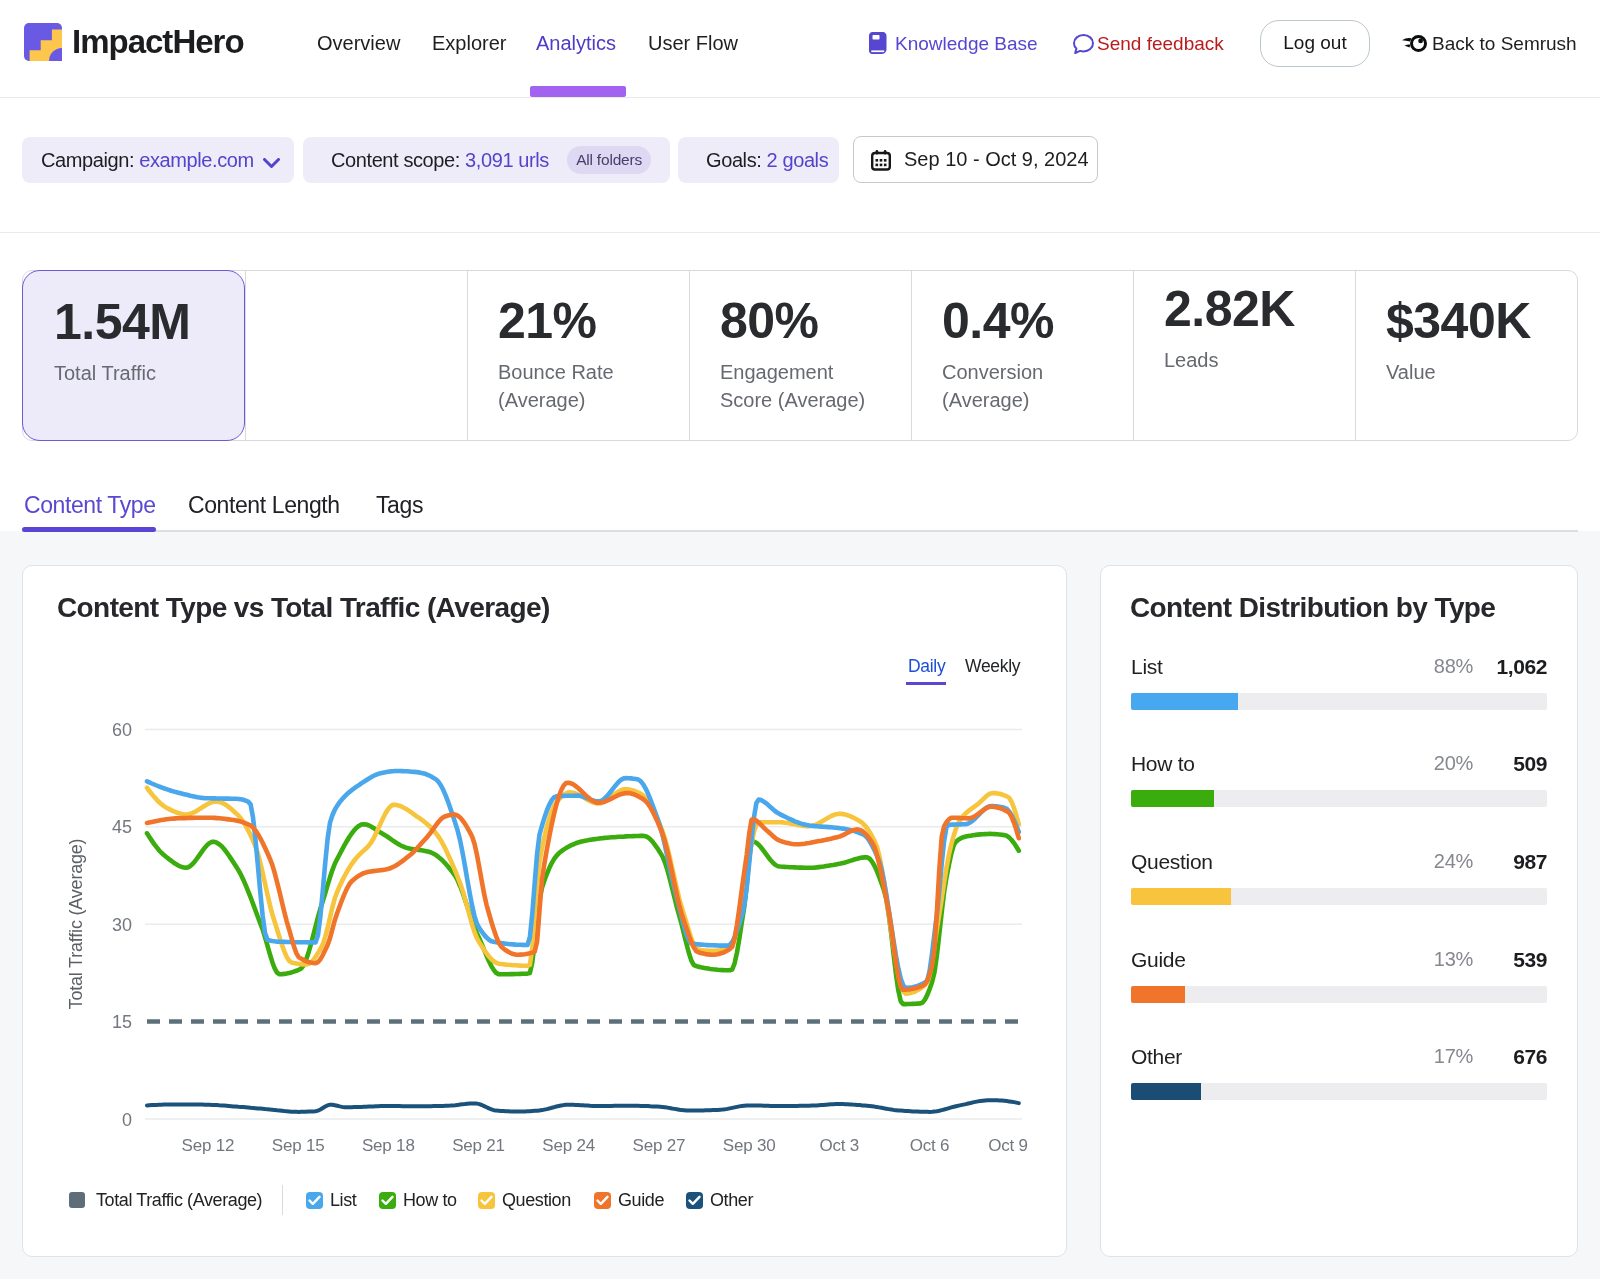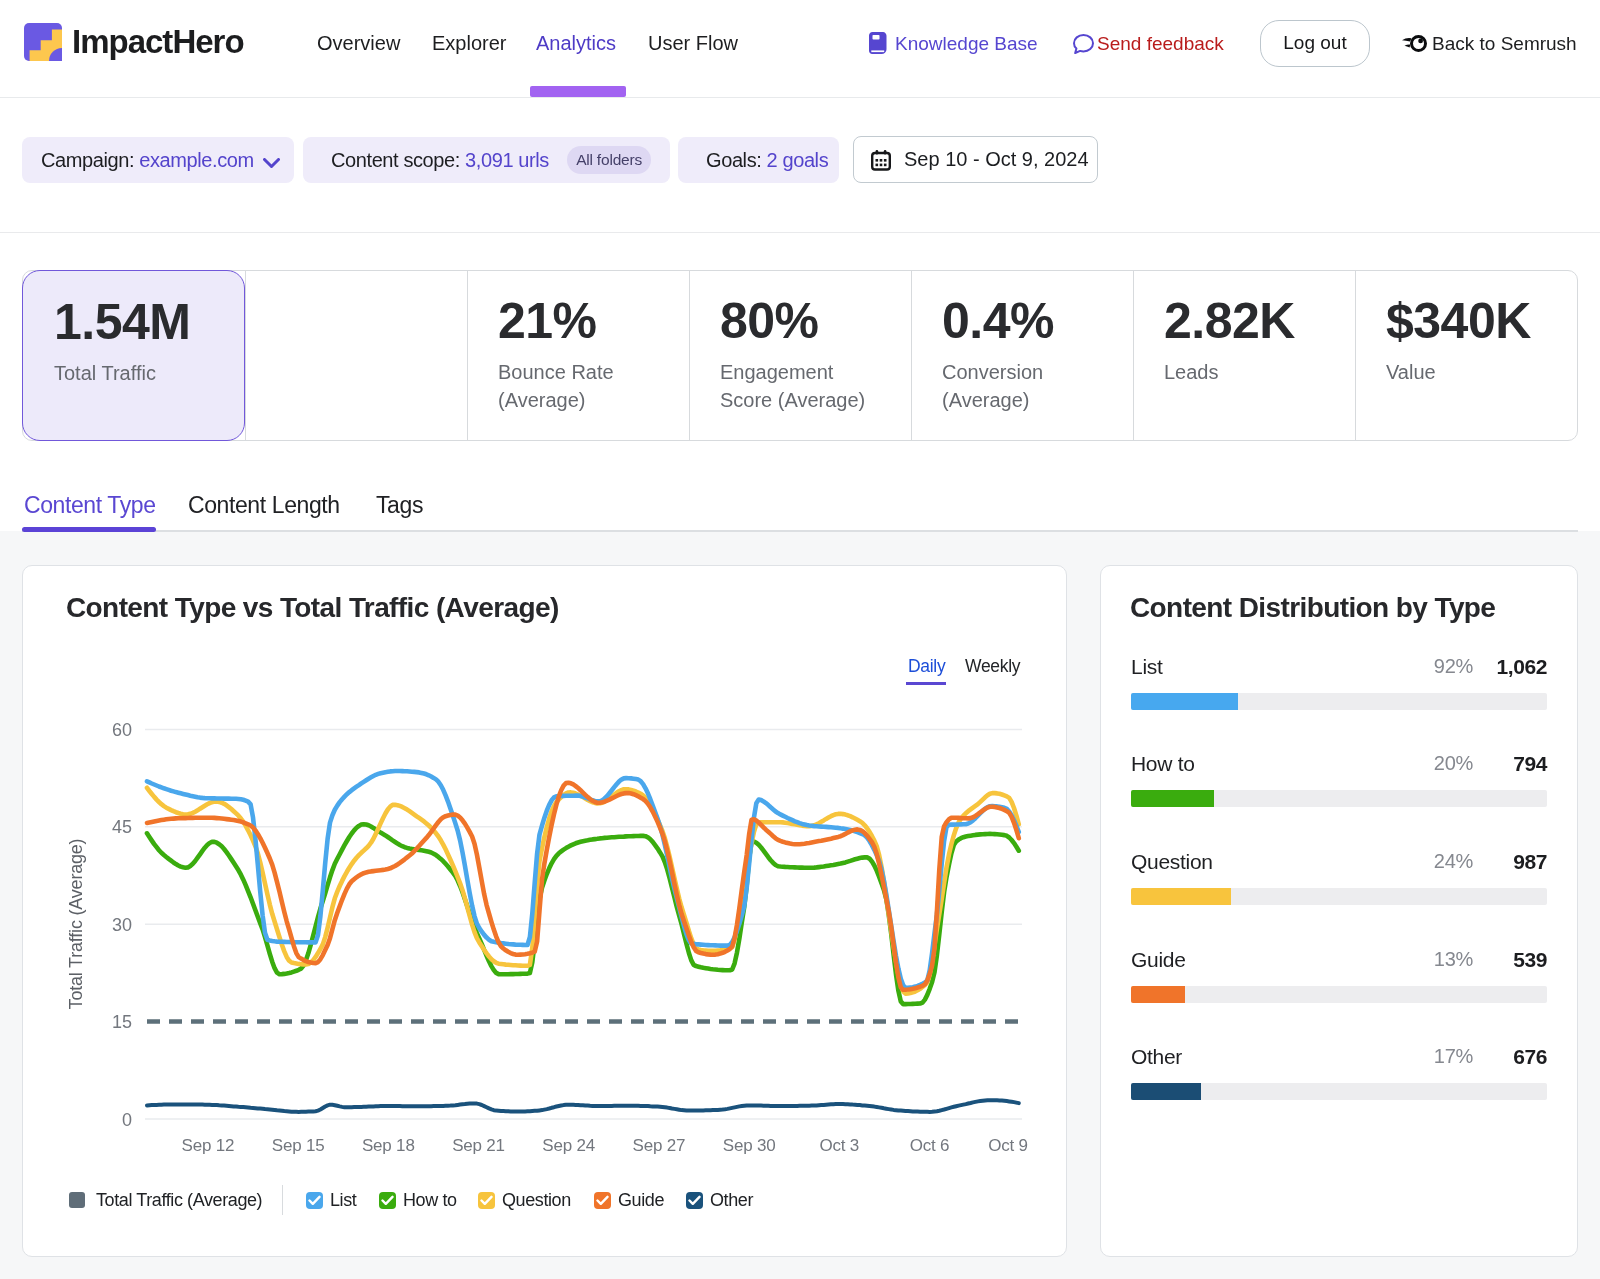--- a/index.html
+++ b/index.html
@@ -97,21 +97,21 @@
       <div class="statlbl">Bounce Rate<br>(Average)</div>
     </div>
 <div class="abs" style="left:689px;top:270px;width:222px;height:171px">
       <div class="statnum">80%</div>
       <div class="statlbl">Engagement<br>Score (Average)</div>
     </div>
 <div class="abs" style="left:911px;top:270px;width:222px;height:171px">
       <div class="statnum">0.4%</div>
       <div class="statlbl">Conversion<br>(Average)</div>
     </div>
-<div class="abs" style="left:1133px;top:270px;width:222px;height:206px">
+<div class="abs" style="left:1133px;top:258px;width:222px;height:206px">
       <div class="statnum">2.82K</div>
       <div class="statlbl">Leads</div>
     </div>
 <div class="abs" style="left:1355px;top:270px;width:222px;height:171px">
       <div class="statnum">$340K</div>
       <div class="statlbl">Value</div>
     </div>
 
 <div class="abs" style="left:24px;top:492px;font-size:23px;letter-spacing:-0.4px;color:#5a47d2;font-weight:500">Content Type</div>
 <div class="abs" style="left:188px;top:492px;font-size:23px;letter-spacing:-0.4px;color:#202124">Content Length</div>
@@ -142,21 +142,21 @@
 <text x="929.5" y="1151" text-anchor="middle" font-size="17" letter-spacing="-0.2" fill="#73777e">Oct 6</text>
 <text x="1008.0" y="1151" text-anchor="middle" font-size="17" letter-spacing="-0.2" fill="#73777e">Oct 9</text>
 
 <text x="82" y="924" text-anchor="middle" font-size="18" letter-spacing="-0.2" fill="#5c6066" transform="rotate(-90 82 924)">Total Traffic (Average)</text>
 <polyline points="147.0,833.3 149.4,837.0 151.8,840.6 154.2,844.1 156.6,847.2 159.0,850.2 161.4,852.8 163.9,855.0 166.3,857.0 168.7,858.9 171.1,860.7 173.5,862.5 175.9,864.1 178.3,865.5 180.7,866.6 183.1,867.3 185.5,867.7 187.9,867.4 190.3,866.0 192.8,863.8 195.2,861.0 197.6,857.7 200.0,854.3 202.4,850.9 204.8,847.7 207.2,845.0 209.6,843.0 212.0,841.9 214.4,841.8 216.8,842.7 219.2,844.2 221.7,846.3 224.1,849.0 226.5,852.1 228.9,855.5 231.3,859.1 233.7,862.8 236.1,866.5 238.5,870.3 240.9,874.7 243.3,879.7 245.7,885.2 248.1,891.1 250.6,897.3 253.0,903.8 255.4,910.3 257.8,916.7 260.2,923.1 262.6,929.4 265.0,937.0 267.4,945.4 269.8,953.8 272.2,961.7 274.6,968.2 277.0,972.6 279.5,974.2 281.9,974.1 284.3,973.9 286.7,973.5 289.1,973.0 291.5,972.4 293.9,971.6 296.3,970.8 298.7,969.8 301.1,968.6 303.5,965.5 305.9,960.2 308.4,953.1 310.8,944.7 313.2,935.6 315.6,926.2 318.0,917.0 320.4,908.5 322.8,901.0 325.2,893.2 327.6,885.2 330.0,877.3 332.4,870.1 334.8,863.8 337.3,858.8 339.7,854.2 342.1,849.6 344.5,845.2 346.9,841.0 349.3,837.0 351.7,833.5 354.1,830.4 356.5,827.8 358.9,825.9 361.3,824.6 363.7,824.2 366.2,824.5 368.6,825.3 371.0,826.5 373.4,827.9 375.8,829.5 378.2,831.1 380.6,832.6 383.0,834.0 385.4,835.4 387.8,837.0 390.2,838.7 392.6,840.4 395.1,842.0 397.5,843.6 399.9,845.0 402.3,846.2 404.7,847.2 407.1,847.9 409.5,848.5 411.9,848.9 414.3,849.3 416.7,849.6 419.1,849.9 421.5,850.3 424.0,850.7 426.4,851.2 428.8,851.8 431.2,852.5 433.6,853.7 436.0,855.1 438.4,856.9 440.8,858.9 443.2,861.2 445.6,863.8 448.0,866.5 450.4,869.5 452.9,872.6 455.3,876.0 457.7,880.5 460.1,886.0 462.5,892.3 464.9,899.2 467.3,906.3 469.7,913.6 472.1,920.6 474.5,927.2 476.9,933.2 479.3,938.5 481.8,944.1 484.2,950.0 486.6,955.8 489.0,961.3 491.4,966.1 493.8,970.1 496.2,972.9 498.6,974.1 501.0,974.2 503.4,974.2 505.8,974.2 508.2,974.2 510.6,974.1 513.1,974.1 515.5,974.0 517.9,974.0 520.3,973.9 522.7,973.8 525.1,973.7 527.5,973.6 529.9,973.0 532.3,962.2 534.7,942.3 537.1,919.2 539.5,899.2 542.0,887.8 544.4,880.5 546.8,874.0 549.2,868.3 551.6,863.3 554.0,859.2 556.4,855.8 558.8,853.3 561.2,851.4 563.6,849.6 566.0,848.1 568.4,846.7 570.9,845.4 573.3,844.3 575.7,843.3 578.1,842.5 580.5,841.8 582.9,841.2 585.3,840.7 587.7,840.3 590.1,839.8 592.5,839.4 594.9,839.1 597.3,838.8 599.8,838.4 602.2,838.2 604.6,837.9 607.0,837.7 609.4,837.5 611.8,837.3 614.2,837.2 616.6,837.0 619.0,836.8 621.4,836.7 623.8,836.6 626.2,836.4 628.7,836.3 631.1,836.2 633.5,836.1 635.9,836.0 638.3,836.0 640.7,835.9 643.1,835.9 645.5,836.2 647.9,837.3 650.3,839.3 652.7,841.9 655.1,845.1 657.6,848.6 660.0,852.4 662.4,856.4 664.8,862.0 667.2,869.4 669.6,878.1 672.0,887.6 674.4,897.3 676.8,906.9 679.2,915.7 681.6,924.2 684.0,933.9 686.5,943.9 688.9,953.0 691.3,960.4 693.7,964.9 696.1,966.1 698.5,966.7 700.9,967.3 703.3,967.8 705.7,968.2 708.1,968.6 710.5,969.0 712.9,969.3 715.4,969.5 717.8,969.8 720.2,970.0 722.6,970.1 725.0,970.2 727.4,970.3 729.8,970.3 732.2,969.5 734.6,963.3 737.0,952.4 739.4,938.3 741.8,922.5 744.3,906.6 746.7,885.6 749.1,858.9 751.5,842.0 753.9,841.4 756.3,842.7 758.7,844.8 761.1,847.5 763.5,850.6 765.9,853.9 768.3,857.2 770.7,860.2 773.2,862.9 775.6,865.0 778.0,866.2 780.4,866.5 782.8,866.7 785.2,866.9 787.6,867.0 790.0,867.2 792.4,867.3 794.8,867.4 797.2,867.5 799.6,867.6 802.1,867.6 804.5,867.7 806.9,867.7 809.3,867.7 811.7,867.7 814.1,867.6 816.5,867.4 818.9,867.1 821.3,866.8 823.7,866.5 826.1,866.1 828.5,865.7 831.0,865.3 833.4,864.9 835.8,864.4 838.2,864.0 840.6,863.6 843.0,863.0 845.4,862.4 847.8,861.6 850.2,860.9 852.6,860.1 855.0,859.3 857.4,858.7 859.8,858.1 862.3,857.6 864.7,857.4 867.1,857.4 869.5,858.6 871.9,861.4 874.3,865.5 876.7,870.6 879.1,876.6 881.5,883.1 883.9,890.0 886.3,899.1 888.7,914.5 891.2,933.7 893.6,954.5 896.0,974.3 898.4,990.8 900.8,1001.4 903.2,1004.1 905.6,1004.1 908.0,1004.0 910.4,1004.0 912.8,1003.9 915.2,1003.8 917.6,1003.6 920.1,1003.5 922.5,1002.6 924.9,999.6 927.3,994.9 929.7,988.8 932.1,981.9 934.5,972.1 936.9,955.3 939.3,934.3 941.7,912.3 944.1,892.2 946.5,877.2 949.0,864.6 951.4,853.3 953.8,845.0 956.2,841.5 958.6,839.6 961.0,838.2 963.4,837.2 965.8,836.5 968.2,836.1 970.6,835.7 973.0,835.3 975.4,834.9 977.9,834.6 980.3,834.4 982.7,834.2 985.1,834.1 987.5,834.0 989.9,833.9 992.3,834.0 994.7,834.1 997.1,834.3 999.5,834.5 1001.9,834.8 1004.3,835.1 1006.8,835.8 1009.2,837.5 1011.6,840.0 1014.0,843.1 1016.4,846.8 1018.8,850.7" fill="none" stroke="#3aac0e" stroke-width="4.6" stroke-linejoin="round" stroke-linecap="round"></polyline>
 <polyline points="147.0,787.8 149.4,791.0 151.8,794.0 154.2,796.9 156.6,799.6 159.0,802.0 161.4,804.2 163.9,806.1 166.3,807.7 168.7,808.9 171.1,810.1 173.5,811.2 175.9,812.2 178.3,813.0 180.7,813.7 183.1,814.2 185.5,814.5 187.9,814.3 190.3,813.8 192.8,812.9 195.2,811.7 197.6,810.3 200.0,808.7 202.4,807.2 204.8,805.7 207.2,804.3 209.6,803.1 212.0,802.2 214.4,801.6 216.8,801.5 219.2,801.9 221.7,802.7 224.1,803.8 226.5,805.3 228.9,807.1 231.3,809.0 233.7,811.2 236.1,813.4 238.5,815.7 240.9,818.5 243.3,821.9 245.7,825.9 248.1,830.3 250.6,835.3 253.0,840.6 255.4,846.3 257.8,853.3 260.2,862.3 262.6,872.5 265.0,883.4 267.4,894.3 269.8,904.6 272.2,913.8 274.6,921.5 277.0,929.3 279.5,937.2 281.9,944.7 284.3,951.4 286.7,956.9 289.1,960.7 291.5,962.5 293.9,963.1 296.3,963.5 298.7,963.9 301.1,964.2 303.5,964.4 305.9,964.5 308.4,964.1 310.8,962.6 313.2,960.1 315.6,956.9 318.0,953.1 320.4,949.0 322.8,944.4 325.2,937.1 327.6,927.7 330.0,917.4 332.4,907.2 334.8,898.3 337.3,891.6 339.7,886.0 342.1,880.9 344.5,876.1 346.9,871.8 349.3,867.8 351.7,864.1 354.1,860.7 356.5,857.7 358.9,855.1 361.3,852.8 363.7,850.6 366.2,848.3 368.6,845.8 371.0,842.7 373.4,838.7 375.8,833.9 378.2,828.7 380.6,823.4 383.0,818.2 385.4,813.5 387.8,809.5 390.2,806.6 392.6,804.9 395.1,804.8 397.5,805.2 399.9,805.9 402.3,806.9 404.7,808.2 407.1,809.6 409.5,811.2 411.9,812.9 414.3,814.6 416.7,816.3 419.1,817.9 421.5,819.6 424.0,821.4 426.4,823.4 428.8,825.5 431.2,827.9 433.6,830.5 436.0,833.3 438.4,836.5 440.8,840.3 443.2,844.6 445.6,849.3 448.0,854.4 450.4,859.8 452.9,865.4 455.3,871.2 457.7,877.2 460.1,883.3 462.5,890.2 464.9,898.3 467.3,907.1 469.7,916.0 472.1,924.6 474.5,932.1 476.9,938.2 479.3,942.4 481.8,946.3 484.2,950.0 486.6,953.4 489.0,956.5 491.4,959.2 493.8,961.3 496.2,962.8 498.6,963.7 501.0,964.0 503.4,964.3 505.8,964.6 508.2,964.8 510.6,965.0 513.1,965.2 515.5,965.3 517.9,965.5 520.3,965.6 522.7,965.7 525.1,965.7 527.5,965.8 529.9,964.9 532.3,947.9 534.7,917.5 537.1,884.8 539.5,861.0 542.0,848.4 544.4,837.1 546.8,827.1 549.2,818.5 551.6,811.3 554.0,805.9 556.4,802.1 558.8,799.4 561.2,797.0 563.6,794.9 566.0,793.4 568.4,792.5 570.9,792.4 573.3,792.8 575.7,793.5 578.1,794.6 580.5,795.8 582.9,797.1 585.3,798.5 587.7,799.9 590.1,801.1 592.5,802.2 594.9,802.9 597.3,803.4 599.8,803.3 602.2,802.7 604.6,801.6 607.0,800.1 609.4,798.4 611.8,796.5 614.2,794.6 616.6,792.8 619.0,791.3 621.4,790.1 623.8,789.3 626.2,789.2 628.7,789.4 631.1,789.9 633.5,790.6 635.9,791.5 638.3,792.5 640.7,793.7 643.1,795.3 645.5,797.8 647.9,801.1 650.3,805.0 652.7,809.5 655.1,814.4 657.6,819.7 660.0,825.2 662.4,830.9 664.8,838.0 667.2,846.8 669.6,856.6 672.0,867.2 674.4,878.0 676.8,888.6 679.2,898.5 681.6,907.3 684.0,915.0 686.5,923.0 688.9,931.0 691.3,938.4 693.7,944.4 696.1,948.3 698.5,949.6 700.9,950.0 703.3,950.3 705.7,950.5 708.1,950.7 710.5,950.8 712.9,950.8 715.4,950.8 717.8,950.6 720.2,950.4 722.6,950.1 725.0,949.7 727.4,949.2 729.8,948.6 732.2,947.0 734.6,939.6 737.0,927.4 739.4,912.4 741.8,896.5 744.3,881.6 746.7,869.4 749.1,856.8 751.5,843.6 753.9,832.0 756.3,824.2 758.7,822.3 761.1,822.3 763.5,822.3 765.9,822.3 768.3,822.3 770.7,822.3 773.2,822.3 775.6,822.3 778.0,822.3 780.4,822.3 782.8,822.4 785.2,822.7 787.6,823.0 790.0,823.4 792.4,823.9 794.8,824.3 797.2,824.8 799.6,825.2 802.1,825.6 804.5,825.9 806.9,826.1 809.3,826.2 811.7,825.9 814.1,825.3 816.5,824.4 818.9,823.2 821.3,821.8 823.7,820.4 826.1,818.9 828.5,817.5 831.0,816.2 833.4,815.1 835.8,814.3 838.2,813.9 840.6,813.8 843.0,814.1 845.4,814.6 847.8,815.3 850.2,816.2 852.6,817.3 855.0,818.5 857.4,819.8 859.8,821.2 862.3,822.9 864.7,825.3 867.1,828.3 869.5,831.8 871.9,836.0 874.3,840.6 876.7,846.1 879.1,854.9 881.5,866.7 883.9,881.0 886.3,896.8 888.7,913.5 891.2,930.4 893.6,946.7 896.0,961.6 898.4,974.6 900.8,984.7 903.2,991.3 905.6,993.7 908.0,993.5 910.4,993.1 912.8,992.4 915.2,991.5 917.6,990.3 920.1,988.8 922.5,987.0 924.9,985.0 927.3,982.4 929.7,974.6 932.1,961.4 934.5,945.4 936.9,928.9 939.3,914.2 941.7,899.1 944.1,883.1 946.5,867.7 949.0,854.3 951.4,844.0 953.8,835.4 956.2,828.0 958.6,822.4 961.0,818.6 963.4,815.7 965.8,813.3 968.2,811.2 970.6,809.4 973.0,807.6 975.4,805.9 977.9,804.1 980.3,801.9 982.7,799.6 985.1,797.3 987.5,795.3 989.9,793.8 992.3,793.1 994.7,793.1 997.1,793.4 999.5,793.8 1001.9,794.5 1004.3,795.4 1006.8,796.4 1009.2,797.9 1011.6,801.9 1014.0,808.0 1016.4,815.7 1018.8,824.3" fill="none" stroke="#f7c43d" stroke-width="4.6" stroke-linejoin="round" stroke-linecap="round"></polyline>
 <polyline points="147.0,781.3 149.4,782.4 151.8,783.5 154.2,784.5 156.6,785.5 159.0,786.5 161.4,787.4 163.9,788.3 166.3,789.1 168.7,789.9 171.1,790.7 173.5,791.4 175.9,792.1 178.3,792.7 180.7,793.3 183.1,793.9 185.5,794.5 187.9,795.1 190.3,795.7 192.8,796.2 195.2,796.7 197.6,797.2 200.0,797.6 202.4,797.9 204.8,798.1 207.2,798.2 209.6,798.3 212.0,798.4 214.4,798.4 216.8,798.5 219.2,798.5 221.7,798.5 224.1,798.6 226.5,798.6 228.9,798.6 231.3,798.7 233.7,798.7 236.1,798.8 238.5,799.0 240.9,799.3 243.3,799.8 245.7,800.6 248.1,801.6 250.6,804.4 253.0,817.4 255.4,838.7 257.8,864.6 260.2,891.4 262.6,915.3 265.0,932.7 267.4,939.8 269.8,940.4 272.2,940.9 274.6,941.3 277.0,941.6 279.5,941.7 281.9,941.8 284.3,941.9 286.7,942.0 289.1,942.0 291.5,942.1 293.9,942.2 296.3,942.2 298.7,942.2 301.1,942.3 303.5,942.3 305.9,942.3 308.4,942.4 310.8,942.4 313.2,942.4 315.6,942.4 318.0,935.0 320.4,916.1 322.8,890.5 325.2,863.2 327.6,838.9 330.0,822.6 332.4,815.2 334.8,809.8 337.3,805.6 339.7,802.1 342.1,799.2 344.5,796.6 346.9,794.2 349.3,792.1 351.7,790.2 354.1,788.4 356.5,786.7 358.9,785.1 361.3,783.4 363.7,781.8 366.2,780.2 368.6,778.7 371.0,777.3 373.4,776.0 375.8,774.8 378.2,773.9 380.6,773.2 383.0,772.7 385.4,772.2 387.8,771.8 390.2,771.4 392.6,771.2 395.1,771.0 397.5,771.0 399.9,771.0 402.3,771.1 404.7,771.2 407.1,771.3 409.5,771.5 411.9,771.7 414.3,771.9 416.7,772.1 419.1,772.4 421.5,772.9 424.0,773.5 426.4,774.3 428.8,775.3 431.2,776.5 433.6,777.9 436.0,779.4 438.4,781.7 440.8,785.2 443.2,789.8 445.6,795.4 448.0,801.6 450.4,808.5 452.9,815.7 455.3,823.1 457.7,830.7 460.1,840.4 462.5,852.4 464.9,865.7 467.3,879.6 469.7,893.2 472.1,905.6 474.5,916.1 476.9,923.7 479.3,928.1 481.8,931.7 484.2,934.9 486.6,937.6 489.0,939.7 491.4,941.2 493.8,941.8 496.2,942.3 498.6,942.7 501.0,943.1 503.4,943.4 505.8,943.7 508.2,944.0 510.6,944.2 513.1,944.4 515.5,944.6 517.9,944.7 520.3,944.8 522.7,944.9 525.1,945.0 527.5,945.0 529.9,937.0 532.3,913.6 534.7,883.0 537.1,853.8 539.5,834.6 542.0,825.7 544.4,817.7 546.8,810.7 549.2,804.8 551.6,800.3 554.0,797.4 556.4,796.3 558.8,796.1 561.2,796.0 563.6,795.9 566.0,795.8 568.4,795.7 570.9,795.7 573.3,795.7 575.7,795.6 578.1,795.6 580.5,796.0 582.9,796.6 585.3,797.5 587.7,798.4 590.1,799.4 592.5,800.3 594.9,801.0 597.3,801.4 599.8,801.3 602.2,800.3 604.6,798.5 607.0,796.1 609.4,793.2 611.8,790.2 614.2,787.1 616.6,784.2 619.0,781.6 621.4,779.6 623.8,778.4 626.2,778.1 628.7,778.2 631.1,778.4 633.5,778.7 635.9,779.1 638.3,779.6 640.7,781.2 643.1,784.1 645.5,788.3 647.9,793.3 650.3,799.2 652.7,805.5 655.1,812.1 657.6,818.9 660.0,825.9 662.4,834.5 664.8,844.7 667.2,855.7 669.6,867.2 672.0,878.4 674.4,889.0 676.8,898.2 679.2,907.3 681.6,916.9 684.0,926.2 686.5,934.3 688.9,940.4 691.3,943.5 693.7,943.9 696.1,944.2 698.5,944.4 700.9,944.6 703.3,944.8 705.7,945.0 708.1,945.1 710.5,945.2 712.9,945.3 715.4,945.4 717.8,945.5 720.2,945.6 722.6,945.6 725.0,945.6 727.4,945.6 729.8,944.9 732.2,942.0 734.6,937.2 737.0,930.9 739.4,923.5 741.8,915.4 744.3,905.6 746.7,887.7 749.1,864.3 751.5,839.7 753.9,817.9 756.3,803.3 758.7,799.6 761.1,800.1 763.5,801.4 765.9,803.1 768.3,805.1 770.7,807.3 773.2,809.4 775.6,811.5 778.0,813.1 780.4,814.4 782.8,815.6 785.2,816.8 787.6,818.0 790.0,819.1 792.4,820.2 794.8,821.3 797.2,822.2 799.6,823.1 802.1,823.9 804.5,824.5 806.9,825.1 809.3,825.5 811.7,825.8 814.1,826.1 816.5,826.3 818.9,826.5 821.3,826.6 823.7,826.8 826.1,826.9 828.5,827.1 831.0,827.3 833.4,827.5 835.8,827.7 838.2,827.9 840.6,828.3 843.0,828.6 845.4,829.0 847.8,829.5 850.2,830.0 852.6,830.6 855.0,831.3 857.4,832.1 859.8,833.0 862.3,834.0 864.7,835.3 867.1,837.7 869.5,841.0 871.9,845.1 874.3,849.9 876.7,855.1 879.1,860.8 881.5,869.2 883.9,880.7 886.3,894.5 888.7,909.7 891.2,925.5 893.6,941.1 896.0,955.8 898.4,968.6 900.8,978.7 903.2,985.4 905.6,987.8 908.0,987.8 910.4,987.5 912.8,987.2 915.2,986.6 917.6,985.9 920.1,984.9 922.5,983.8 924.9,982.5 927.3,980.5 929.7,970.4 932.1,953.0 934.5,933.3 936.9,914.5 939.3,890.2 941.7,863.9 944.1,841.0 946.5,826.9 949.0,824.8 951.4,824.6 953.8,824.6 956.2,824.5 958.6,824.5 961.0,824.4 963.4,824.3 965.8,824.2 968.2,823.6 970.6,822.3 973.0,820.4 975.4,818.2 977.9,815.7 980.3,813.2 982.7,810.8 985.1,808.7 987.5,807.1 989.9,806.2 992.3,806.0 994.7,806.2 997.1,806.4 999.5,806.8 1001.9,807.2 1004.3,807.8 1006.8,808.9 1009.2,811.5 1011.6,815.3 1014.0,820.2 1016.4,825.8 1018.8,832.0" fill="none" stroke="#4aa7ec" stroke-width="4.6" stroke-linejoin="round" stroke-linecap="round"></polyline>
 <polyline points="147.0,822.9 149.4,822.4 151.8,821.9 154.2,821.4 156.6,820.9 159.0,820.5 161.4,820.1 163.9,819.7 166.3,819.3 168.7,819.0 171.1,818.8 173.5,818.6 175.9,818.4 178.3,818.3 180.7,818.2 183.1,818.1 185.5,818.1 187.9,818.0 190.3,817.9 192.8,817.9 195.2,817.8 197.6,817.8 200.0,817.8 202.4,817.7 204.8,817.7 207.2,817.7 209.6,817.7 212.0,817.8 214.4,817.9 216.8,818.1 219.2,818.3 221.7,818.5 224.1,818.8 226.5,819.1 228.9,819.4 231.3,819.7 233.7,820.0 236.1,820.5 238.5,821.0 240.9,821.6 243.3,822.4 245.7,823.3 248.1,824.3 250.6,825.5 253.0,827.6 255.4,830.4 257.8,834.0 260.2,838.1 262.6,842.7 265.0,847.7 267.4,853.0 269.8,858.5 272.2,864.7 274.6,872.6 277.0,881.8 279.5,891.7 281.9,902.0 284.3,912.0 286.7,921.3 289.1,929.4 291.5,937.9 293.9,946.2 296.3,953.1 298.7,957.1 301.1,958.6 303.5,960.0 305.9,961.1 308.4,962.0 310.8,962.6 313.2,963.0 315.6,963.2 318.0,962.1 320.4,959.2 322.8,955.1 325.2,950.1 327.6,945.0 330.0,938.2 332.4,929.2 334.8,920.2 337.3,912.8 339.7,906.2 342.1,899.8 344.5,893.9 346.9,888.6 349.3,884.3 351.7,881.3 354.1,879.2 356.5,877.3 358.9,875.7 361.3,874.3 363.7,873.2 366.2,872.4 368.6,871.8 371.0,871.4 373.4,871.1 375.8,870.8 378.2,870.5 380.6,870.2 383.0,869.9 385.4,869.5 387.8,869.0 390.2,868.3 392.6,867.2 395.1,866.0 397.5,864.5 399.9,862.9 402.3,861.1 404.7,859.3 407.1,857.4 409.5,855.5 411.9,853.5 414.3,851.1 416.7,848.6 419.1,846.0 421.5,843.3 424.0,840.5 426.4,837.9 428.8,835.1 431.2,831.9 433.6,828.5 436.0,825.1 438.4,822.0 440.8,819.3 443.2,817.3 445.6,816.2 448.0,815.5 450.4,814.9 452.9,814.5 455.3,814.6 457.7,815.6 460.1,817.5 462.5,820.3 464.9,823.6 467.3,827.6 469.7,831.9 472.1,836.5 474.5,843.7 476.9,854.5 479.3,867.5 481.8,881.3 484.2,894.3 486.6,905.1 489.0,913.5 491.4,921.8 493.8,929.6 496.2,936.6 498.6,942.3 501.0,946.3 503.4,948.5 505.8,950.3 508.2,951.8 510.6,953.1 513.1,954.0 515.5,954.6 517.9,954.7 520.3,954.6 522.7,954.5 525.1,954.2 527.5,953.8 529.9,953.3 532.3,952.6 534.7,951.7 537.1,941.5 539.5,910.6 542.0,879.5 544.4,863.5 546.8,849.8 549.2,837.0 551.6,825.0 554.0,814.2 556.4,804.6 558.8,796.5 561.2,790.2 563.6,785.6 566.0,783.1 568.4,782.7 570.9,783.3 573.3,784.4 575.7,786.1 578.1,788.0 580.5,790.2 582.9,792.6 585.3,794.9 587.7,797.1 590.1,799.1 592.5,800.8 594.9,802.0 597.3,802.7 599.8,802.7 602.2,802.3 604.6,801.7 607.0,800.7 609.4,799.6 611.8,798.4 614.2,797.2 616.6,796.0 619.0,794.9 621.4,794.0 623.8,793.4 626.2,793.1 628.7,793.1 631.1,793.5 633.5,794.2 635.9,795.2 638.3,796.3 640.7,797.7 643.1,799.1 645.5,801.0 647.9,803.7 650.3,807.3 652.7,811.6 655.1,816.5 657.6,821.9 660.0,827.6 662.4,833.6 664.8,841.1 667.2,850.5 669.6,861.1 672.0,872.3 674.4,883.8 676.8,894.9 679.2,905.1 681.6,914.0 684.0,921.2 686.5,928.5 688.9,935.6 691.3,942.0 693.7,947.3 696.1,950.9 698.5,952.3 700.9,953.0 703.3,953.6 705.7,954.1 708.1,954.4 710.5,954.6 712.9,954.7 715.4,954.6 717.8,954.2 720.2,953.6 722.6,952.8 725.0,951.8 727.4,950.5 729.8,949.0 732.2,946.5 734.6,938.0 737.0,924.6 739.4,907.8 741.8,889.5 744.3,871.5 746.7,855.1 749.1,834.4 751.5,819.8 753.9,819.3 756.3,820.6 758.7,822.5 761.1,824.9 763.5,827.3 765.9,829.7 768.3,831.7 770.7,833.9 773.2,836.2 775.6,838.3 778.0,839.9 780.4,840.9 782.8,841.7 785.2,842.4 787.6,843.0 790.0,843.6 792.4,844.0 794.8,844.2 797.2,844.3 799.6,844.3 802.1,844.0 804.5,843.7 806.9,843.3 809.3,842.9 811.7,842.4 814.1,841.9 816.5,841.5 818.9,841.1 821.3,840.7 823.7,840.2 826.1,839.7 828.5,839.2 831.0,838.7 833.4,838.1 835.8,837.5 838.2,836.9 840.6,836.2 843.0,835.1 845.4,833.9 847.8,832.6 850.2,831.4 852.6,830.4 855.0,829.7 857.4,829.4 859.8,829.9 862.3,831.1 864.7,833.1 867.1,835.7 869.5,838.8 871.9,842.1 874.3,846.7 876.7,854.0 879.1,863.7 881.5,874.9 883.9,886.8 886.3,898.9 888.7,911.1 891.2,927.0 893.6,945.0 896.0,962.6 898.4,977.5 900.8,987.3 903.2,989.8 905.6,989.7 908.0,989.5 910.4,989.2 912.8,988.7 915.2,988.2 917.6,987.5 920.1,986.7 922.5,985.8 924.9,984.3 927.3,980.4 929.7,974.0 932.1,965.5 934.5,948.1 936.9,911.6 939.3,869.7 941.7,837.1 944.1,826.3 946.5,822.2 949.0,819.3 951.4,817.8 953.8,817.7 956.2,817.8 958.6,817.9 961.0,818.1 963.4,818.2 965.8,818.3 968.2,818.4 970.6,818.1 973.0,817.3 975.4,815.9 977.9,814.2 980.3,812.4 982.7,810.6 985.1,808.9 987.5,807.6 989.9,806.8 992.3,806.7 994.7,806.9 997.1,807.4 999.5,808.0 1001.9,808.9 1004.3,809.9 1006.8,811.2 1009.2,812.9 1011.6,816.9 1014.0,822.8 1016.4,830.1 1018.8,838.2" fill="none" stroke="#f0742a" stroke-width="4.6" stroke-linejoin="round" stroke-linecap="round"></polyline>
 <polyline points="147.0,1105.4 149.4,1105.2 151.8,1105.1 154.2,1105.0 156.6,1104.9 159.0,1104.8 161.4,1104.7 163.9,1104.6 166.3,1104.5 168.7,1104.5 171.1,1104.4 173.5,1104.4 175.9,1104.4 178.3,1104.4 180.7,1104.4 183.1,1104.4 185.5,1104.4 187.9,1104.4 190.3,1104.5 192.8,1104.5 195.2,1104.5 197.6,1104.6 200.0,1104.6 202.4,1104.6 204.8,1104.7 207.2,1104.7 209.6,1104.8 212.0,1104.9 214.4,1105.0 216.8,1105.1 219.2,1105.3 221.7,1105.4 224.1,1105.6 226.5,1105.8 228.9,1106.0 231.3,1106.2 233.7,1106.4 236.1,1106.6 238.5,1106.8 240.9,1106.9 243.3,1107.1 245.7,1107.3 248.1,1107.5 250.6,1107.8 253.0,1108.0 255.4,1108.2 257.8,1108.4 260.2,1108.6 262.6,1108.8 265.0,1109.1 267.4,1109.3 269.8,1109.5 272.2,1109.7 274.6,1110.0 277.0,1110.3 279.5,1110.5 281.9,1110.8 284.3,1111.1 286.7,1111.3 289.1,1111.5 291.5,1111.7 293.9,1111.8 296.3,1111.8 298.7,1111.9 301.1,1111.8 303.5,1111.8 305.9,1111.7 308.4,1111.6 310.8,1111.5 313.2,1111.4 315.6,1111.2 318.0,1110.6 320.4,1109.5 322.8,1108.0 325.2,1106.5 327.6,1105.4 330.0,1104.7 332.4,1104.8 334.8,1105.2 337.3,1105.8 339.7,1106.4 342.1,1106.9 344.5,1107.3 346.9,1107.3 349.3,1107.3 351.7,1107.2 354.1,1107.1 356.5,1107.0 358.9,1107.0 361.3,1106.9 363.7,1106.8 366.2,1106.7 368.6,1106.6 371.0,1106.5 373.4,1106.4 375.8,1106.3 378.2,1106.2 380.6,1106.1 383.0,1106.1 385.4,1106.0 387.8,1106.0 390.2,1106.0 392.6,1106.0 395.1,1106.1 397.5,1106.1 399.9,1106.1 402.3,1106.2 404.7,1106.2 407.1,1106.2 409.5,1106.3 411.9,1106.3 414.3,1106.3 416.7,1106.3 419.1,1106.3 421.5,1106.3 424.0,1106.3 426.4,1106.3 428.8,1106.2 431.2,1106.2 433.6,1106.1 436.0,1106.1 438.4,1106.0 440.8,1105.9 443.2,1105.9 445.6,1105.8 448.0,1105.7 450.4,1105.6 452.9,1105.4 455.3,1105.2 457.7,1104.9 460.1,1104.6 462.5,1104.3 464.9,1104.1 467.3,1103.8 469.7,1103.6 472.1,1103.5 474.5,1103.4 476.9,1103.6 479.3,1104.1 481.8,1105.0 484.2,1106.1 486.6,1107.2 489.0,1108.4 491.4,1109.4 493.8,1110.2 496.2,1110.6 498.6,1110.7 501.0,1110.9 503.4,1111.0 505.8,1111.2 508.2,1111.3 510.6,1111.4 513.1,1111.4 515.5,1111.5 517.9,1111.5 520.3,1111.5 522.7,1111.5 525.1,1111.4 527.5,1111.3 529.9,1111.2 532.3,1111.0 534.7,1110.8 537.1,1110.7 539.5,1110.4 542.0,1110.1 544.4,1109.6 546.8,1109.1 549.2,1108.5 551.6,1107.8 554.0,1107.2 556.4,1106.5 558.8,1106.0 561.2,1105.5 563.6,1105.1 566.0,1104.8 568.4,1104.7 570.9,1104.7 573.3,1104.8 575.7,1104.9 578.1,1105.0 580.5,1105.2 582.9,1105.3 585.3,1105.5 587.7,1105.6 590.1,1105.8 592.5,1105.9 594.9,1106.0 597.3,1106.0 599.8,1106.0 602.2,1106.0 604.6,1106.0 607.0,1106.0 609.4,1105.9 611.8,1105.9 614.2,1105.8 616.6,1105.8 619.0,1105.8 621.4,1105.7 623.8,1105.7 626.2,1105.7 628.7,1105.7 631.1,1105.7 633.5,1105.7 635.9,1105.8 638.3,1105.8 640.7,1105.9 643.1,1106.0 645.5,1106.0 647.9,1106.1 650.3,1106.3 652.7,1106.4 655.1,1106.5 657.6,1106.6 660.0,1106.7 662.4,1107.0 664.8,1107.3 667.2,1107.6 669.6,1108.0 672.0,1108.5 674.4,1108.9 676.8,1109.3 679.2,1109.7 681.6,1110.1 684.0,1110.3 686.5,1110.5 688.9,1110.6 691.3,1110.6 693.7,1110.5 696.1,1110.5 698.5,1110.5 700.9,1110.4 703.3,1110.4 705.7,1110.3 708.1,1110.3 710.5,1110.2 712.9,1110.1 715.4,1110.0 717.8,1110.0 720.2,1109.8 722.6,1109.6 725.0,1109.3 727.4,1108.9 729.8,1108.4 732.2,1107.9 734.6,1107.4 737.0,1106.9 739.4,1106.4 741.8,1106.0 744.3,1105.7 746.7,1105.4 749.1,1105.4 751.5,1105.4 753.9,1105.4 756.3,1105.5 758.7,1105.5 761.1,1105.6 763.5,1105.7 765.9,1105.7 768.3,1105.8 770.7,1105.9 773.2,1105.9 775.6,1106.0 778.0,1106.0 780.4,1106.0 782.8,1106.0 785.2,1106.0 787.6,1106.0 790.0,1106.0 792.4,1105.9 794.8,1105.9 797.2,1105.9 799.6,1105.8 802.1,1105.8 804.5,1105.8 806.9,1105.7 809.3,1105.7 811.7,1105.6 814.1,1105.5 816.5,1105.4 818.9,1105.2 821.3,1105.0 823.7,1104.9 826.1,1104.7 828.5,1104.5 831.0,1104.3 833.4,1104.2 835.8,1104.1 838.2,1104.1 840.6,1104.1 843.0,1104.1 845.4,1104.2 847.8,1104.3 850.2,1104.4 852.6,1104.6 855.0,1104.7 857.4,1104.9 859.8,1105.1 862.3,1105.4 864.7,1105.6 867.1,1105.8 869.5,1106.0 871.9,1106.3 874.3,1106.6 876.7,1107.0 879.1,1107.4 881.5,1107.8 883.9,1108.3 886.3,1108.7 888.7,1109.1 891.2,1109.5 893.6,1109.9 896.0,1110.2 898.4,1110.5 900.8,1110.6 903.2,1110.8 905.6,1111.0 908.0,1111.1 910.4,1111.2 912.8,1111.4 915.2,1111.5 917.6,1111.6 920.1,1111.7 922.5,1111.8 924.9,1111.8 927.3,1111.8 929.7,1111.9 932.1,1111.8 934.5,1111.5 936.9,1111.2 939.3,1110.7 941.7,1110.1 944.1,1109.5 946.5,1108.8 949.0,1108.1 951.4,1107.4 953.8,1106.8 956.2,1106.2 958.6,1105.6 961.0,1105.1 963.4,1104.6 965.8,1104.1 968.2,1103.5 970.6,1103.0 973.0,1102.4 975.4,1101.9 977.9,1101.4 980.3,1101.0 982.7,1100.7 985.1,1100.4 987.5,1100.2 989.9,1100.2 992.3,1100.2 994.7,1100.2 997.1,1100.3 999.5,1100.4 1001.9,1100.6 1004.3,1100.8 1006.8,1101.1 1009.2,1101.4 1011.6,1101.7 1014.0,1102.1 1016.4,1102.6 1018.8,1103.1" fill="none" stroke="#1a527c" stroke-width="4.0" stroke-linejoin="round" stroke-linecap="round"></polyline>
 </svg>
-<div class="ctitle" style="left:66px;top:592px">Content Type vs Total Traffic (Average)</div>
+<div class="ctitle" style="left:57px;top:592px">Content Type vs Total Traffic (Average)</div>
 <div class="abs" style="left:908px;top:656px;font-size:17.5px;letter-spacing:-0.3px;color:#1d4ed8">Daily</div>
 <div class="abs" style="left:906px;top:682px;width:40px;height:3px;background:#5a47d2"></div>
 <div class="abs" style="left:965px;top:656px;font-size:17.5px;letter-spacing:-0.3px;color:#232528">Weekly</div>
 <div class="abs" style="left:69px;top:1192px;width:16px;height:16px;border-radius:3px;background:#5f6d78"></div>
 <div class="abs lgtxt" style="left:96px;top:1190px">Total Traffic (Average)</div>
 <div class="abs" style="left:282px;top:1185px;width:1px;height:30px;background:#d8dbde"></div>
 <div class="cbx" style="left:306px;background:#4aa7ec">
       <svg width="13" height="11" viewBox="0 0 13 11">
         <path d="M1.5 5.5 L4.8 8.8 L11.5 1.8" fill="none" stroke="#fff" stroke-width="2.4" stroke-linecap="round" stroke-linejoin="round"></path>
       </svg>
@@ -183,28 +183,28 @@
 <div class="cbx" style="left:686px;background:#1a527c">
       <svg width="13" height="11" viewBox="0 0 13 11">
         <path d="M1.5 5.5 L4.8 8.8 L11.5 1.8" fill="none" stroke="#fff" stroke-width="2.4" stroke-linecap="round" stroke-linejoin="round"></path>
       </svg>
     </div>
     <div class="abs lgtxt" style="left:710px;top:1190px">Other</div>
 
 <div class="card" style="left:1100px;width:478px;height:692px"></div>
 <div class="ctitle" style="left:1130px;top:592px">Content Distribution by Type</div>
 <div class="rowlbl" style="left:1131px;top:655px">List</div>
-<div class="rowpct" style="left:1393px;top:655px">92%</div>
+<div class="rowpct" style="left:1393px;top:655px">88%</div>
 <div class="rowval" style="left:1447px;top:655px">1,062</div>
 <div class="track" style="left:1131px;top:693px">
       <div class="fill" style="width:107px;background:#47a8ef"></div>
     </div>
 <div class="rowlbl" style="left:1131px;top:752px">How to</div>
 <div class="rowpct" style="left:1393px;top:752px">20%</div>
-<div class="rowval" style="left:1447px;top:752px">794</div>
+<div class="rowval" style="left:1447px;top:752px">509</div>
 <div class="track" style="left:1131px;top:790px">
       <div class="fill" style="width:83px;background:#3aac0e"></div>
     </div>
 <div class="rowlbl" style="left:1131px;top:850px">Question</div>
 <div class="rowpct" style="left:1393px;top:850px">24%</div>
 <div class="rowval" style="left:1447px;top:850px">987</div>
 <div class="track" style="left:1131px;top:888px">
       <div class="fill" style="width:100px;background:#f8c43d"></div>
     </div>
 <div class="rowlbl" style="left:1131px;top:948px">Guide</div>

